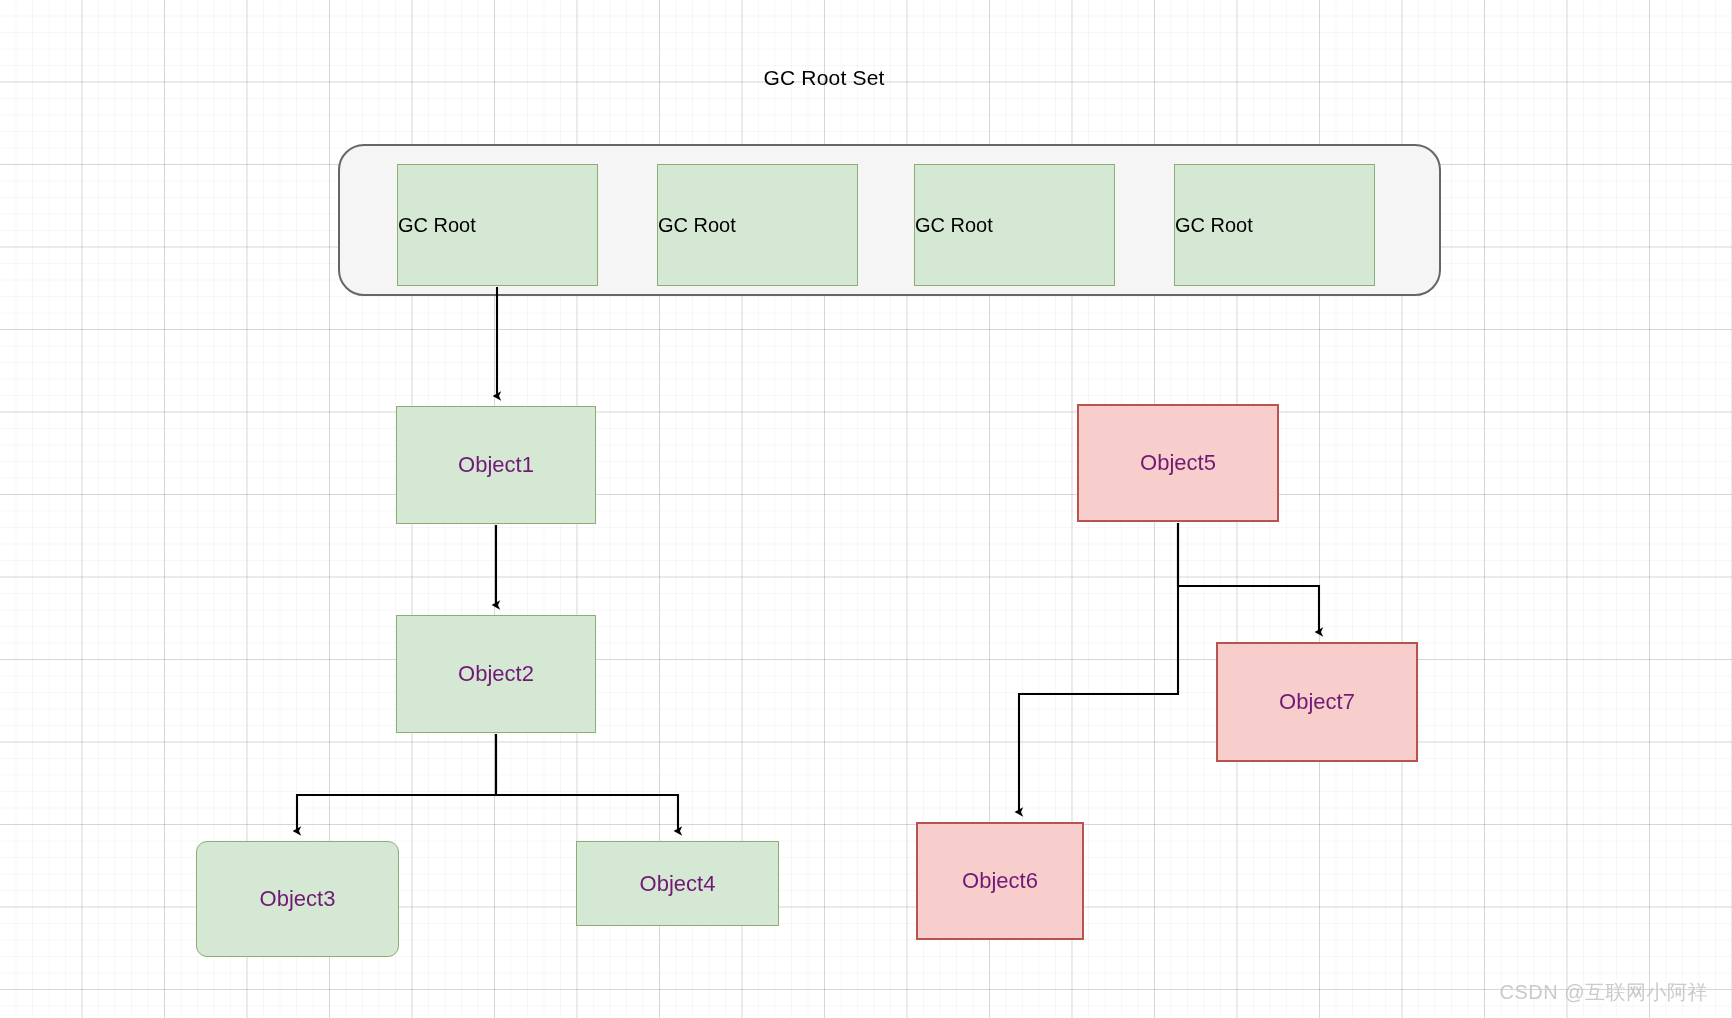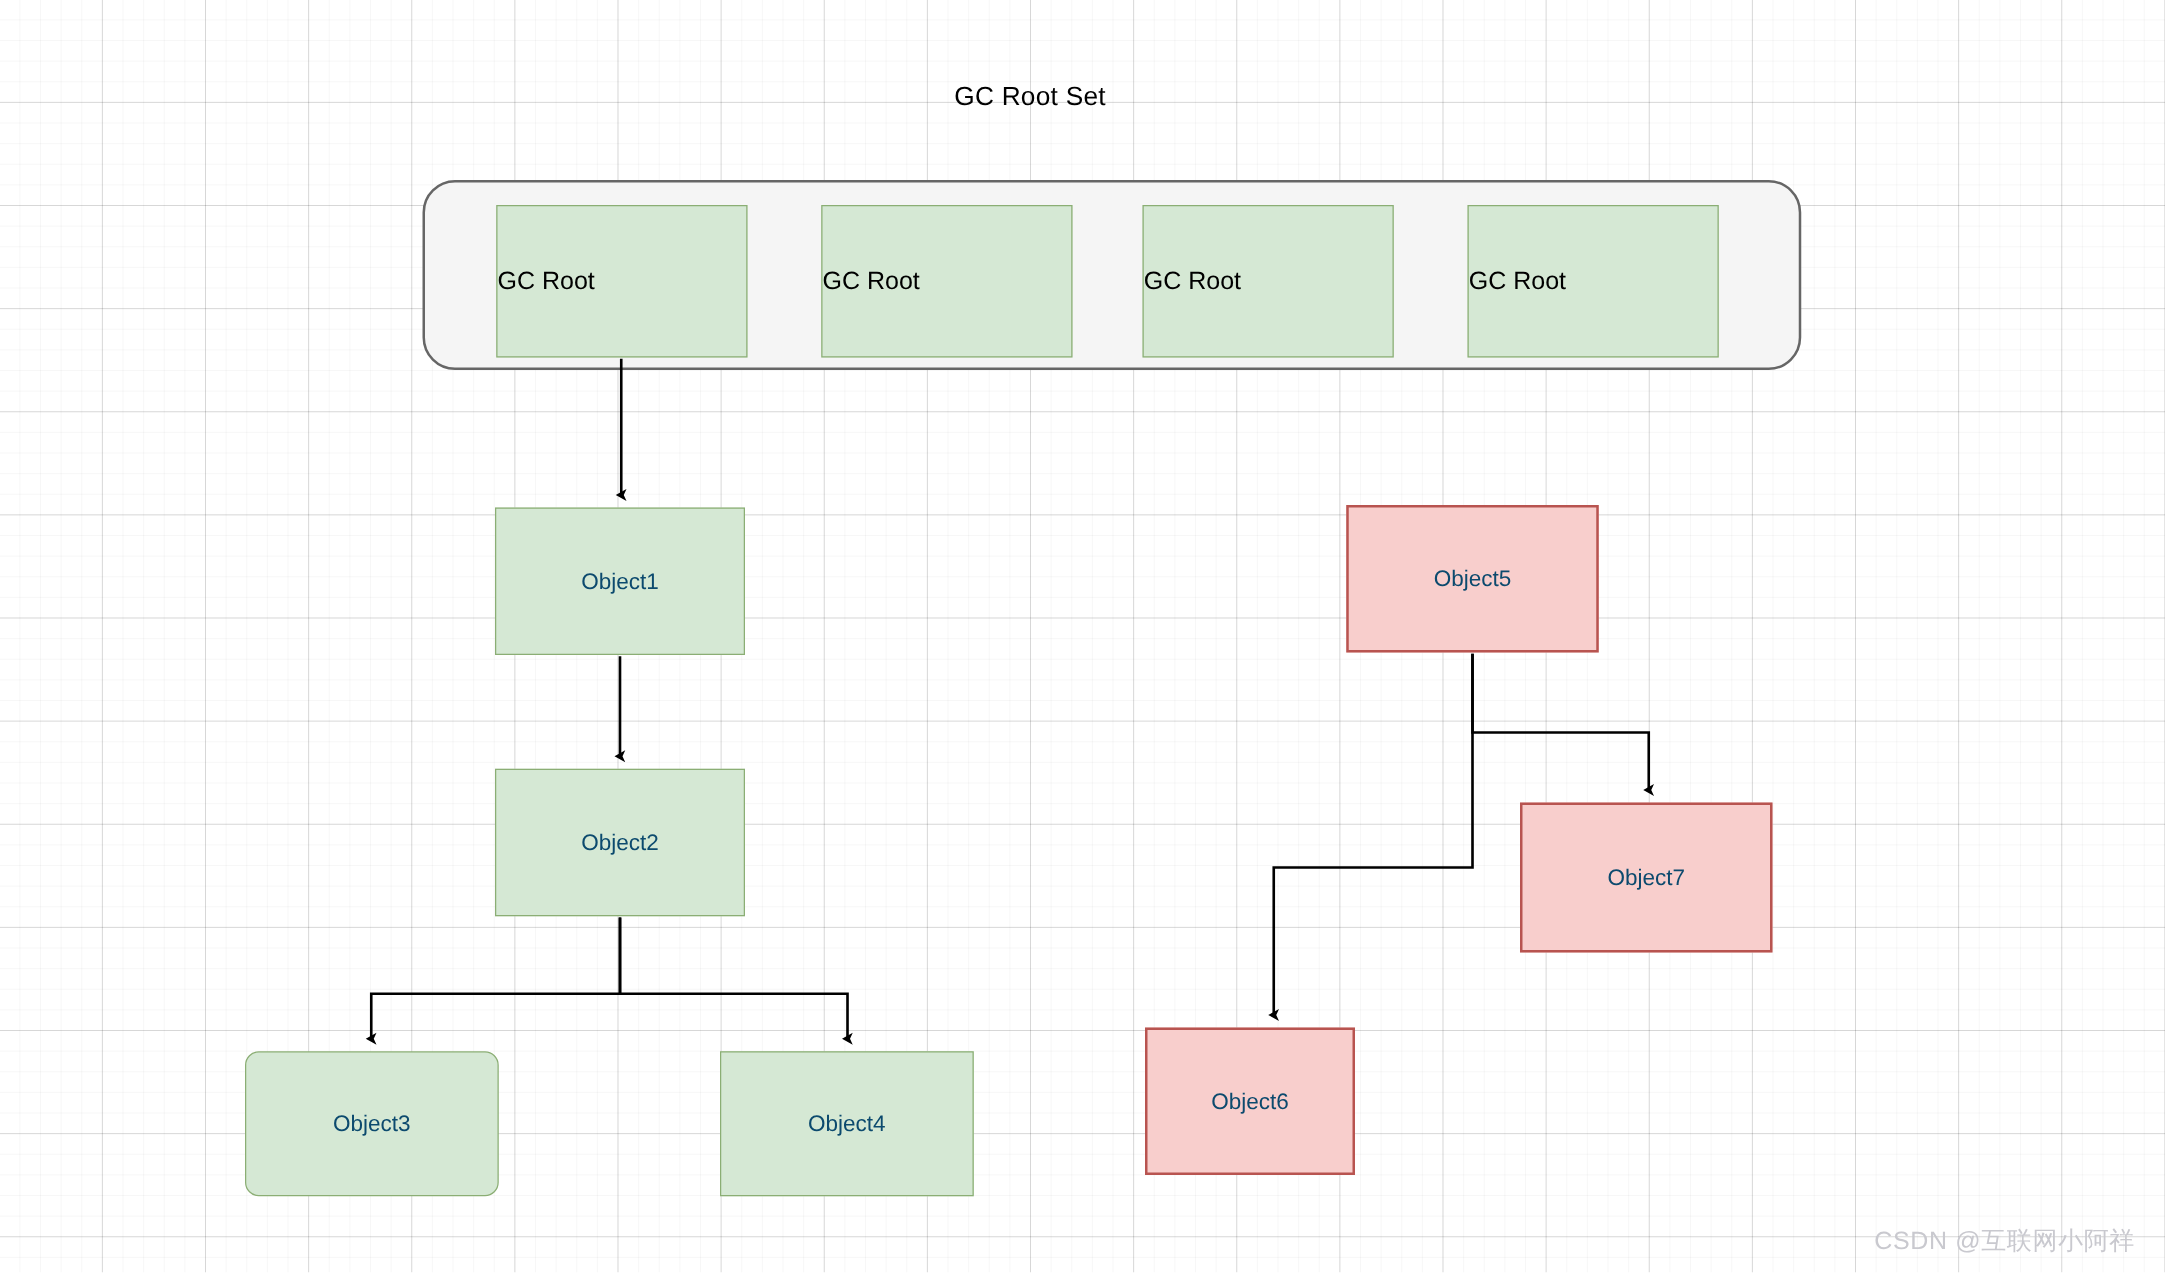--- a/index.html
+++ b/index.html
@@ -70,36 +70,36 @@
   .gc-root-box.r1 { left: 657px; }
   .gc-root-box.r2 { left: 914px; }
   .gc-root-box.r3 { left: 1174px; }
 
   .obj-box {
     position: absolute;
     box-sizing: border-box;
     display: flex;
     align-items: center;
     justify-content: center;
-    font-size: 18px;
-    color: #0c4a6e;
+    font-size: 22px;
+    color: #701a75;
   }
   .obj-box.green {
     background: #d5e8d4;
     border: 1.5px solid #8bae74;
   }
   .obj-box.red {
     background: #f8cecc;
     border: 2px solid #b85450;
   }
 
   .obj1 { left: 396px; top: 406px; width: 200px; height: 118px; }
   .obj2 { left: 396px; top: 615px; width: 200px; height: 118px; }
   .obj3 { left: 196px; top: 841px; width: 203px; height: 116px; border-radius: 11px; }
-  .obj4 { left: 576px; top: 841px; width: 203px; height: 116px; }
+  .obj4 { left: 576px; top: 841px; width: 203px; height: 85px; }
   .obj5 { left: 1077px; top: 404px; width: 202px; height: 118px; }
   .obj6 { left: 916px; top: 822px; width: 168px; height: 118px; }
   .obj7 { left: 1216px; top: 642px; width: 202px; height: 120px; text-align: center; }
 
   svg.edges {
     position: absolute;
     left: 0;
     top: 0;
     width: 1732px;
     height: 1018px;

